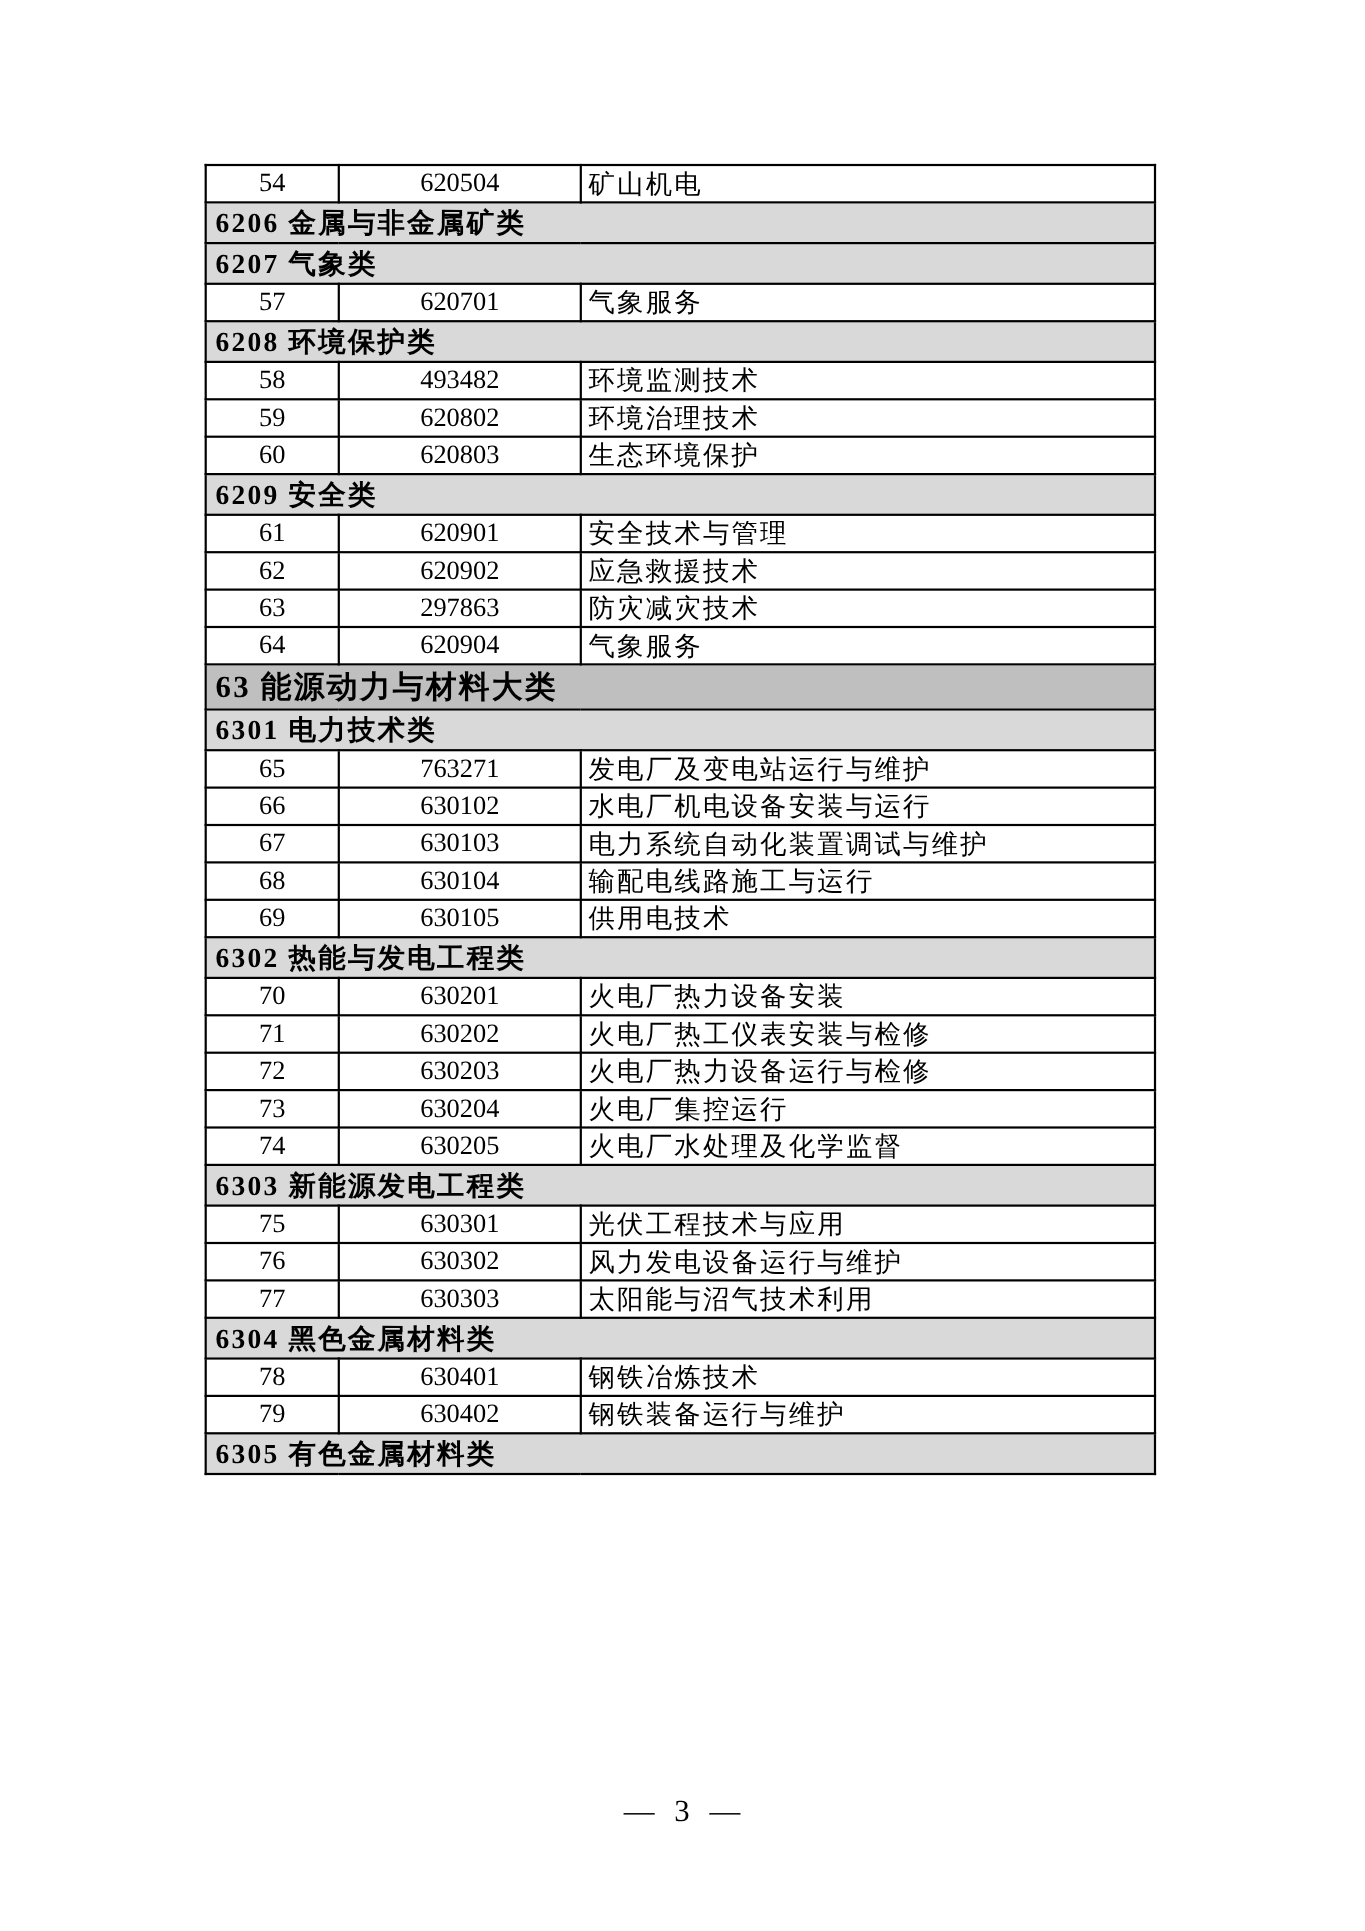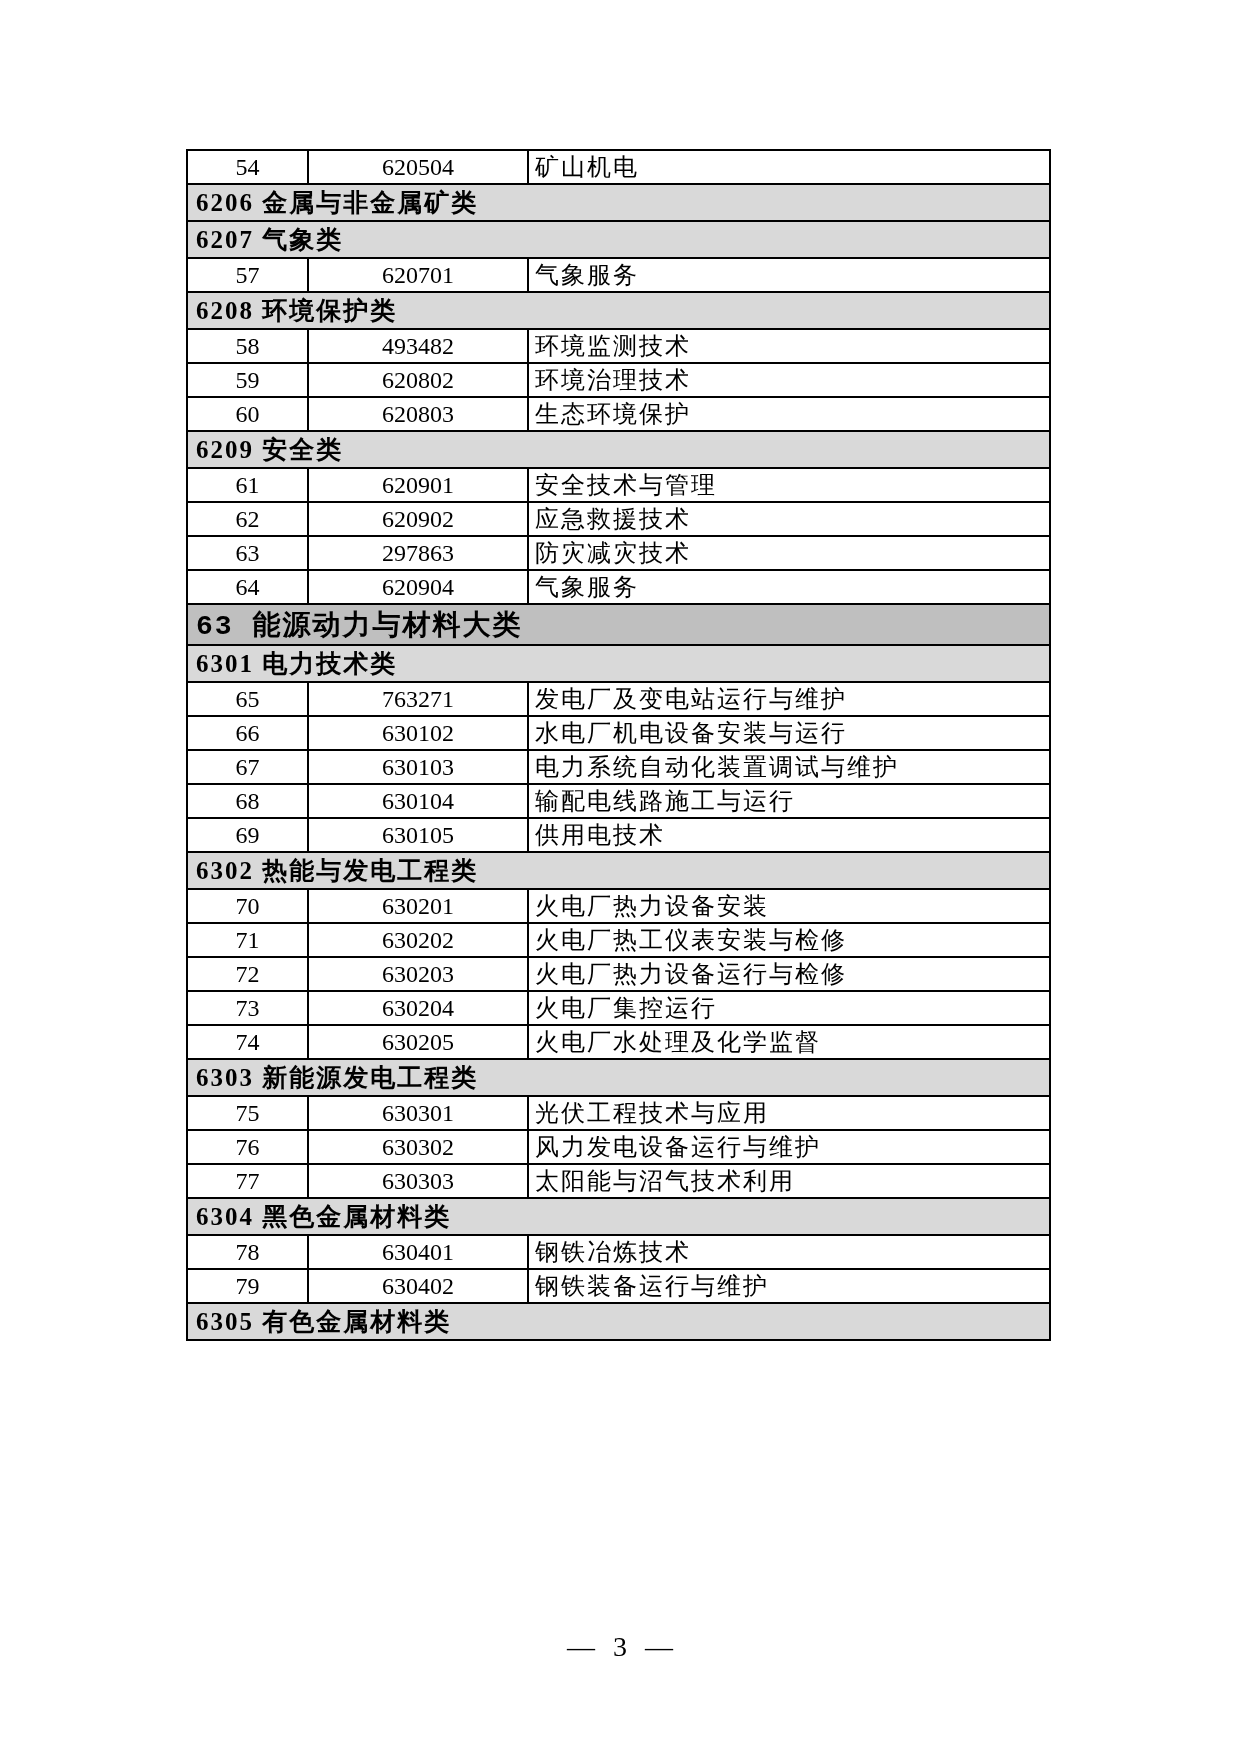--- a/index.html
+++ b/index.html
@@ -31,21 +31,21 @@
   tr.category { height: 37px; }
   tr.category td {
     background: var(--cat-bg, #d9d9d9);
     font-weight: bold; font-size: 25px;
     padding-left: 8px; letter-spacing: 2px; margin-left: 42px;
   }
 
   tr.major { height: 41px; }
   tr.major td {
     background: var(--major-bg, #bfbfbf);
-    font-family: Liberation Mono, monospace;
+    font-family: Liberation Serif, serif;
     font-weight: bold; font-size: 28px;
     padding-left: 8px; letter-spacing: 2px;
   }
 
   .page-number {
     position: absolute; top: 1631px; left: 0; width: 100%;
     text-align: center; font-size: 28px; word-spacing: 9px;
     letter-spacing: 1px;
   }
 </style>

